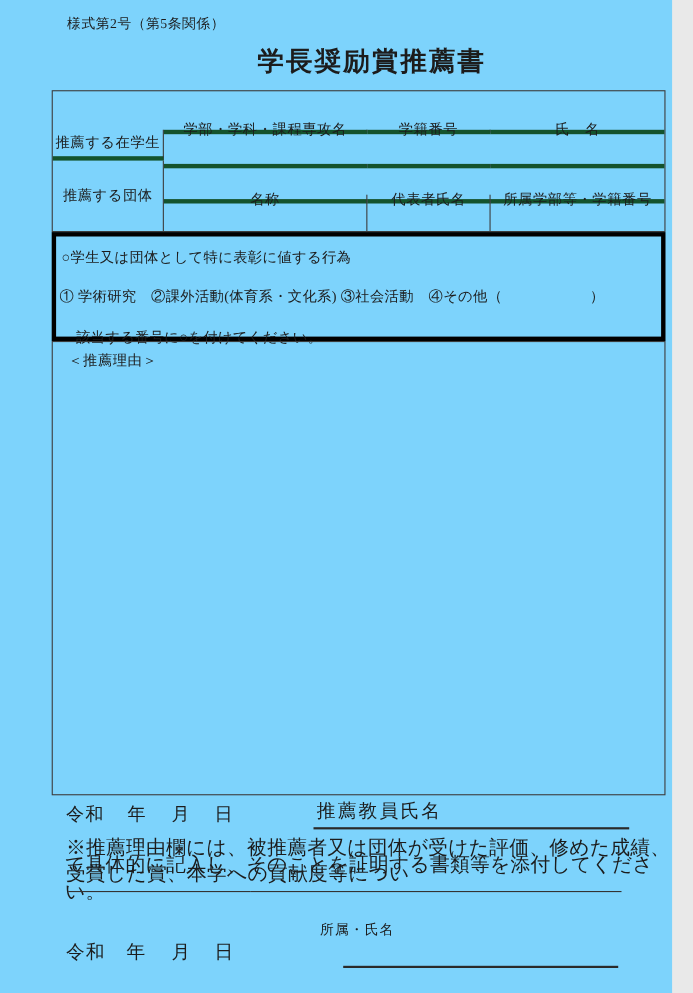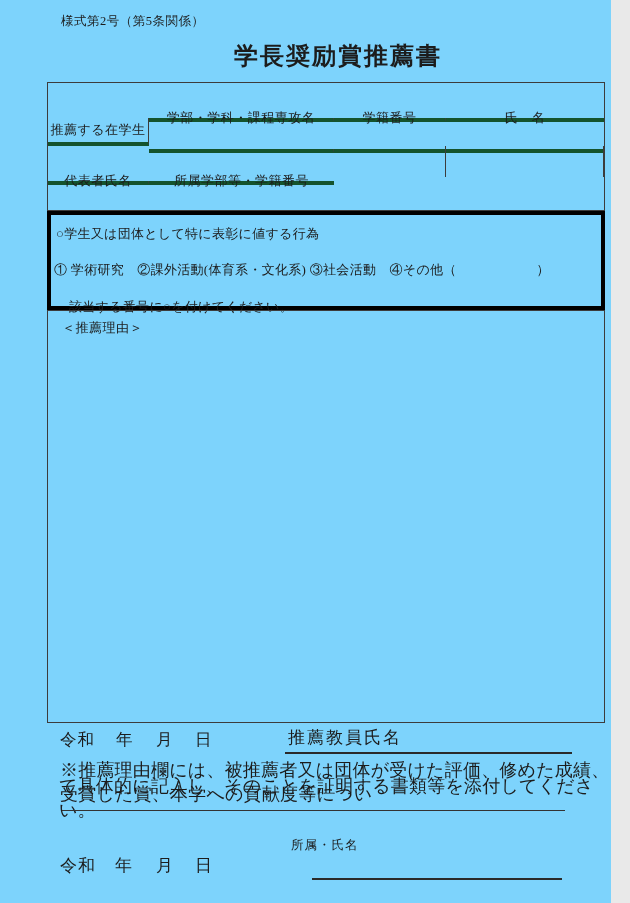--- a/index.html
+++ b/index.html
@@ -87,20 +87,22 @@
   <div class="abs doc-title">学長奨励賞推薦書</div>
 
   <div class="abs rec-table">
     <div class="cell rowspan1 br bb">推薦する在学生</div>
     <div class="cell br bb">学部・学科・課程専攻名</div>
     <div class="cell br bb">学籍番号</div>
     <div class="cell bb">氏　名</div>
     <div class="cell br bb"></div>
     <div class="cell br bb"></div>
     <div class="cell bb"></div>
+    <div class="cell rowspan2 br">推薦する団体</div>
+    <div class="cell br bb">名称</div>
     <div class="cell br bb">代表者氏名</div>
     <div class="cell bb">所属学部等・学籍番号</div>
     <div class="cell br"></div>
     <div class="cell br"></div>
     <div class="cell"></div>
   </div>
 
   <div class="abs conduct-box">
     <div class="conduct-line1">○学生又は団体として特に表彰に値する行為</div>
     <div class="conduct-line2">① 学術研究　②課外活動(体育系・文化系) ③社会活動　④その他（　　　　　　）</div>

